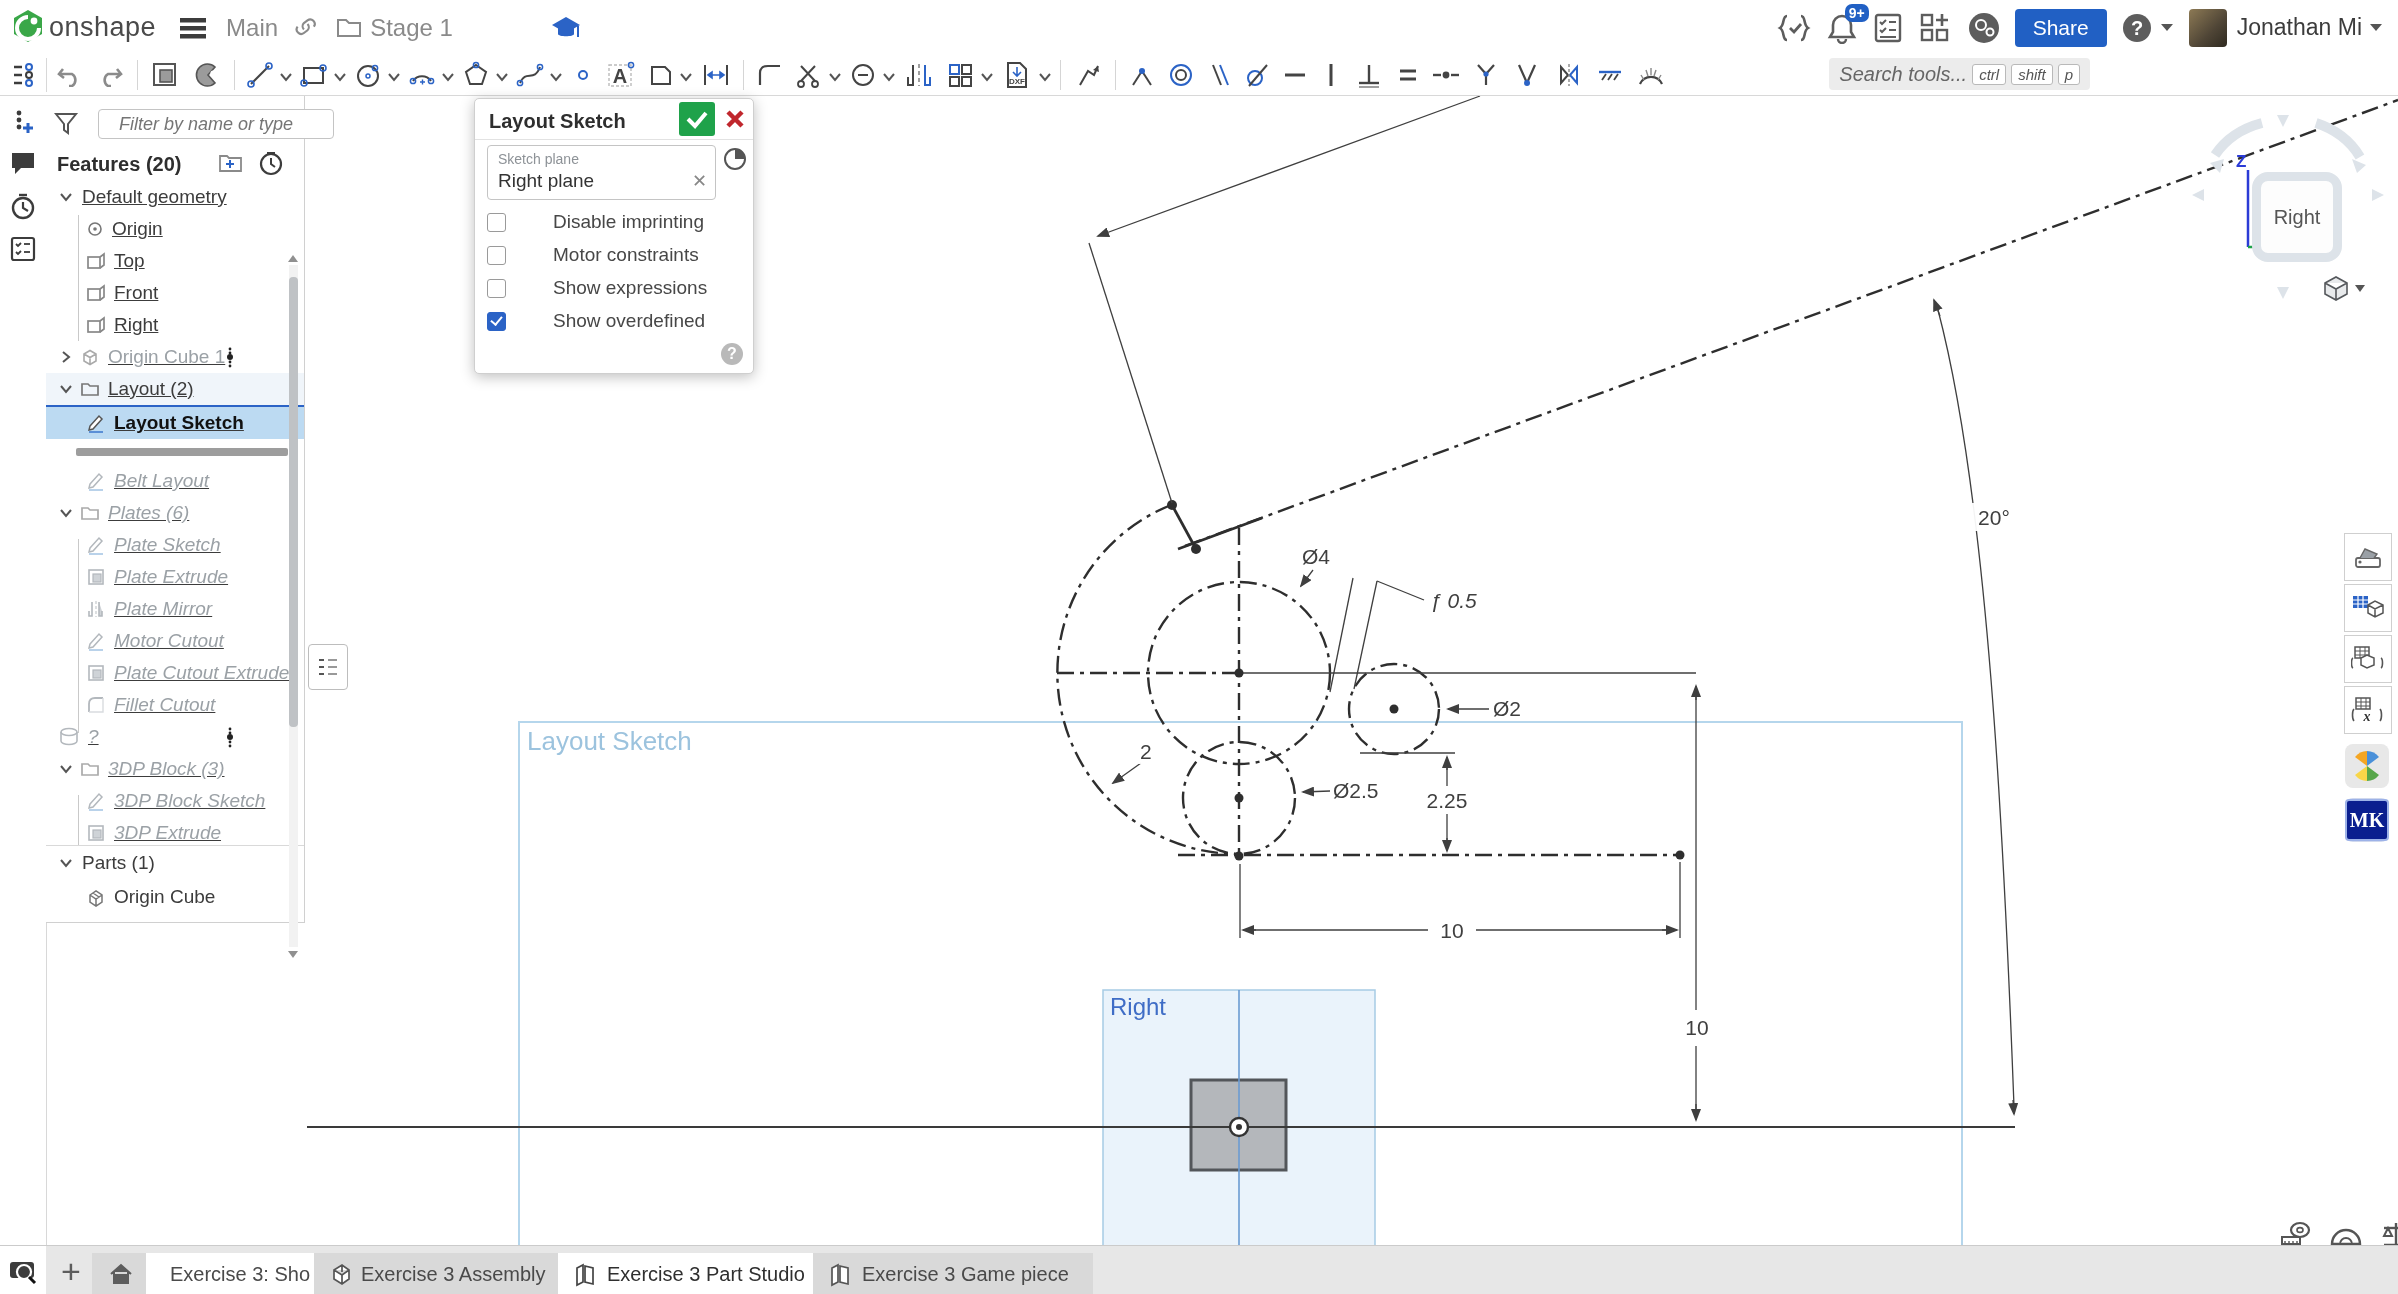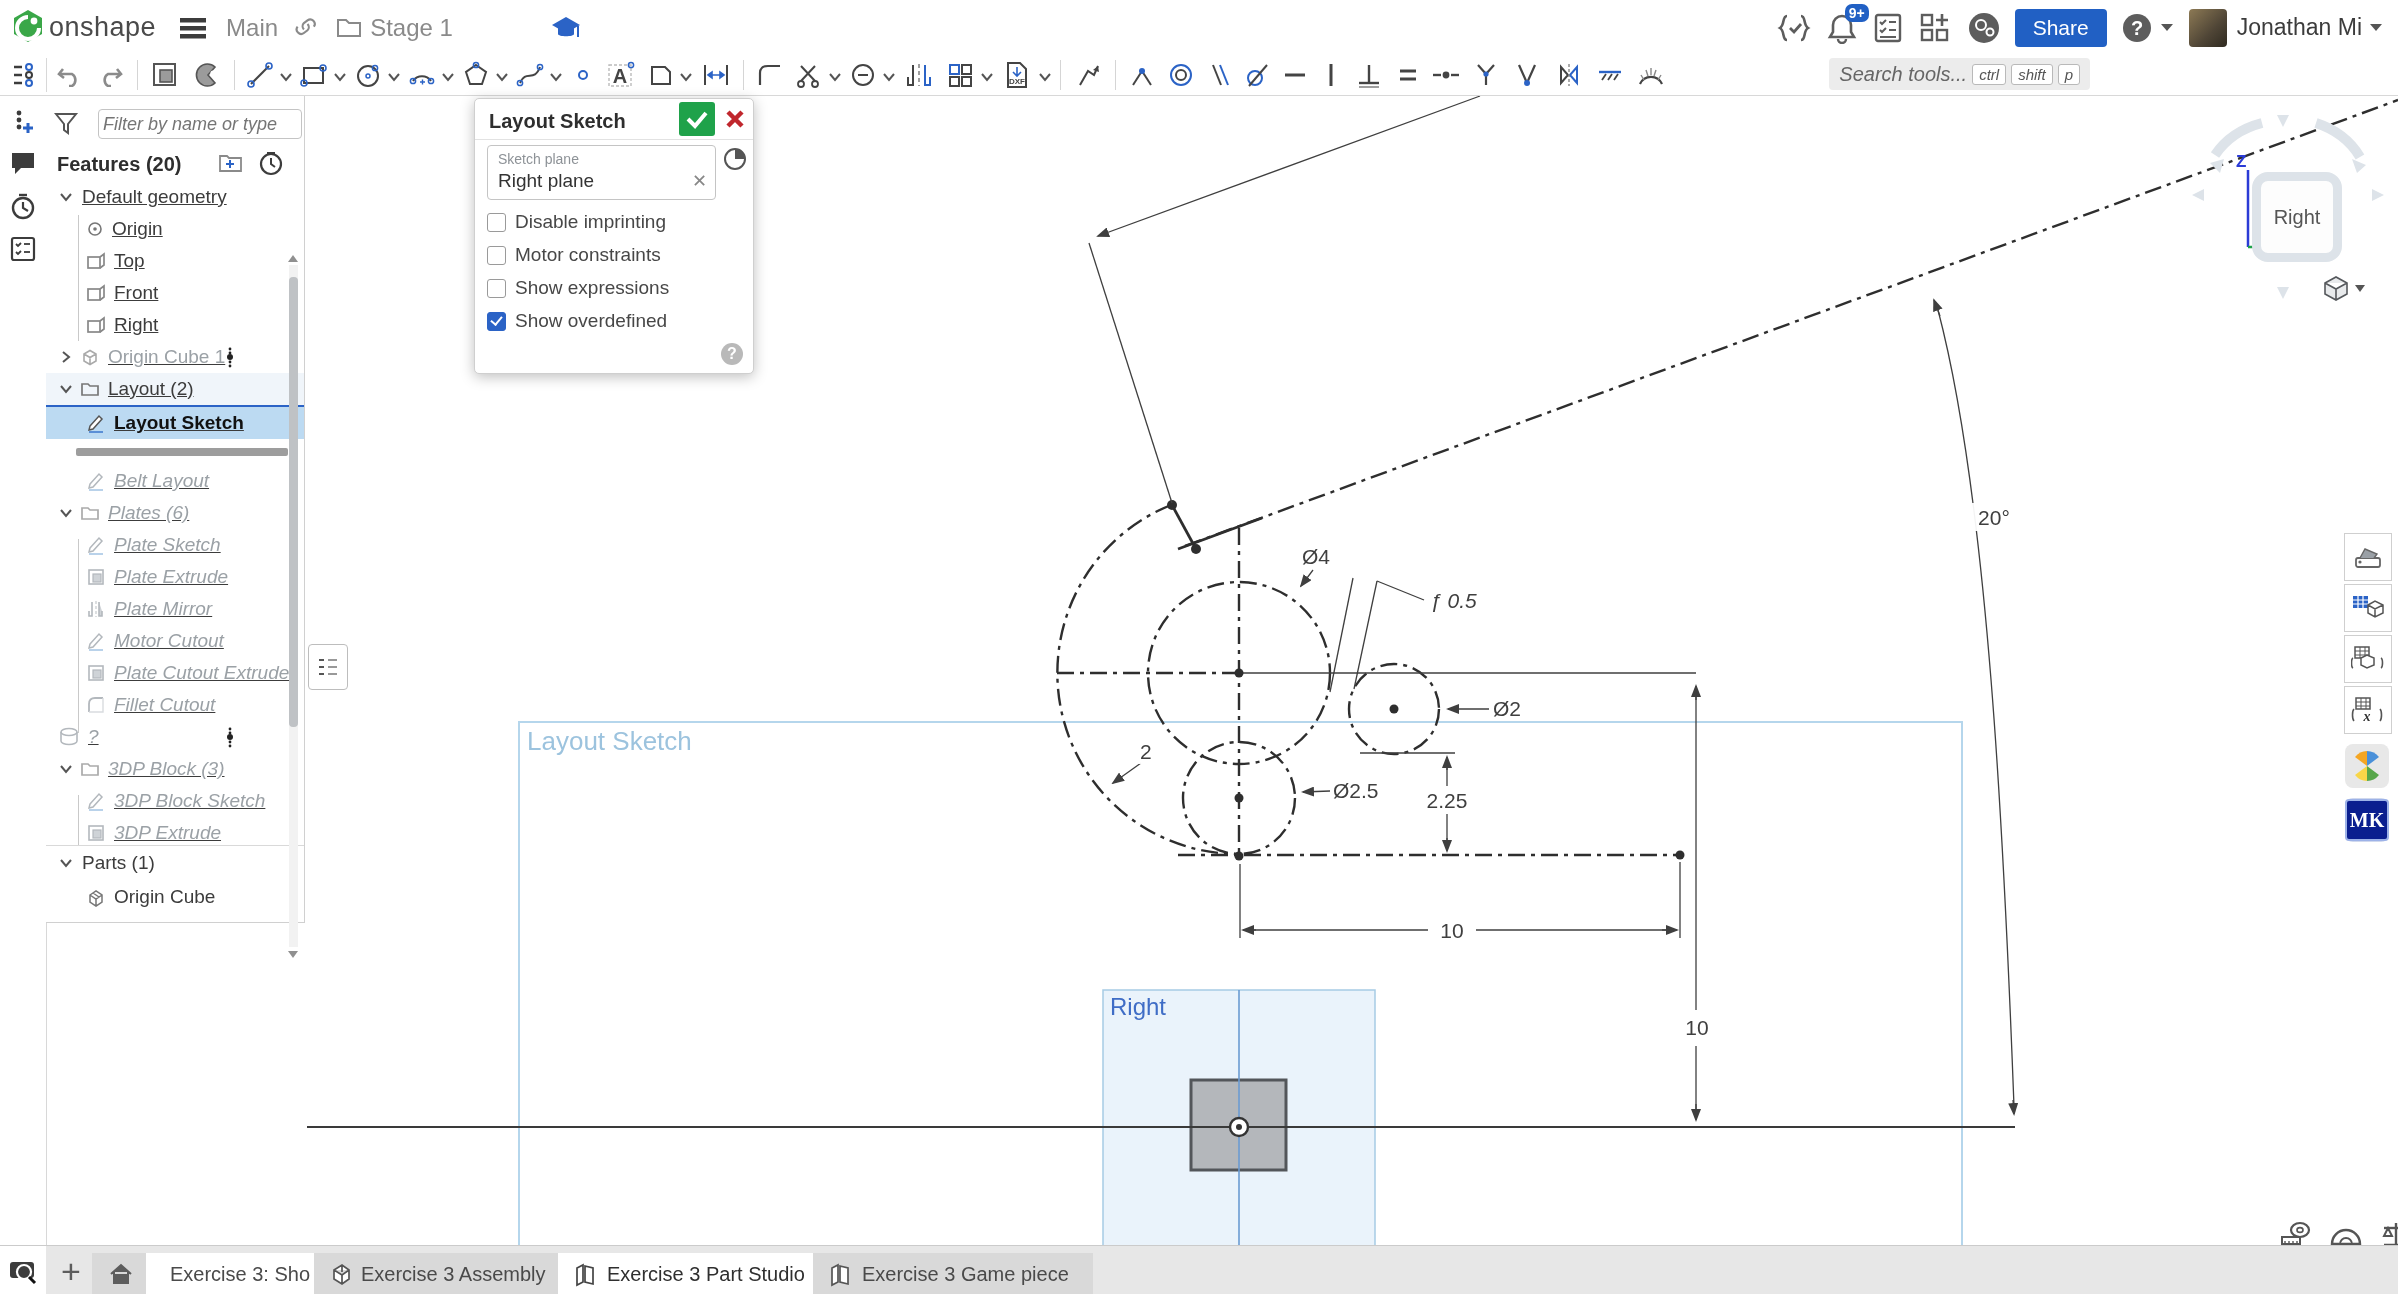--- a/index.html
+++ b/index.html
@@ -22,21 +22,21 @@
   .tcell{height:34px;display:flex;align-items:center;justify-content:center;flex:0 0 auto;}
   .tdivider{width:1px;height:30px;background:#d5d5d5;margin:0 6px;flex:0 0 auto;}
   .tcaret{width:14px;height:10px;flex:0 0 auto;margin:4px 2px 0 0;}
   #search-tools{position:absolute;right:308px;top:3px;height:32px;background:#ececec;border-radius:4px;display:flex;align-items:center;padding:0 10px;color:#666;font-size:20px;font-style:italic;}
   .kbd{background:#fff;border:1px solid #b9b9b9;border-radius:3px;font-size:15px;color:#555;padding:1px 6px;margin-left:5px;}
   
   #left-strip{left:0;top:95px;width:46px;height:1150px;background:#fff;border-right:1px solid #d8d8d8;z-index:30;}
   .strip-ic{position:absolute;left:9px;}
   
   #feature-panel{left:46px;top:95px;width:258px;height:827px;background:#fff;border-right:1px solid #d0d0d0;border-bottom:1px solid #d0d0d0;z-index:31;}
-  #filter-box{position:absolute;left:52px;top:14px;width:194px;height:28px;border:1px solid #c4c4c4;border-radius:4px;font-style:italic;font-size:18px;color:#8d9297;padding:0 4px;outline:none;font-family:"Liberation Sans",sans-serif;}
+  #filter-box{position:absolute;left:52px;top:14px;width:194px;height:28px;border:1px solid #c4c4c4;border-radius:4px;font-style:italic;font-size:18px;color:#8d9297;padding:0 20px;outline:none;font-family:"Liberation Sans",sans-serif;}
   #features-hdr{position:absolute;left:11px;top:58px;font-size:20px;font-weight:bold;color:#2e2e2e;}
   #rows{position:absolute;left:0;top:86px;width:258px;height:664px;overflow:hidden;text-decoration:underline;}
   .frow{display:flex;align-items:center;height:32px;padding-left:12px;font-size:19px;color:#3c3c3c;position:relative;}
   .frow .lbl{margin-left:8px;white-space:nowrap;}
   .child{padding-left:34px;}
   .sup{color:#9ba1a6;font-style:italic;}
   .greyed{color:#9ba1a6;}
   .selrow{background:#bcdaf2;border-top:2px solid #2b63c6;font-weight:bold;color:#111;}
   .fic{flex:0 0 auto;margin-left:6px;}
   .chev{flex:0 0 auto;}
@@ -53,21 +53,21 @@
   #dialog{left:474px;top:98px;width:278px;height:274px;background:#fff;border:1px solid #cfcfcf;border-radius:5px;
           box-shadow:0 3px 14px rgba(0,0,0,.25);z-index:50;}
   #dlg-title{position:absolute;left:14px;top:11px;font-size:20px;font-weight:bold;color:#2e2e2e;}
   #dlg-head{position:absolute;left:0;top:0;width:100%;height:40px;border-bottom:1px solid #e2e2e2;}
   #dlg-ok{position:absolute;left:204px;top:3px;width:36px;height:34px;background:#1fa24a;border-radius:3px;display:flex;align-items:center;justify-content:center;}
   #dlg-cancel{position:absolute;left:246px;top:6px;width:28px;height:28px;display:flex;align-items:center;justify-content:center;}
   #dlg-field{position:absolute;left:12px;top:46px;width:227px;height:53px;border:1px solid #c4c4c4;border-radius:4px;}
   #dlg-field .flab{position:absolute;left:10px;top:5px;font-size:14px;color:#8d9297;}
   #dlg-field .fval{position:absolute;left:10px;top:24px;font-size:19px;color:#333;}
   #dlg-field .fclear{position:absolute;right:8px;top:24px;font-size:18px;color:#888;}
-  .cbrow{position:absolute;left:12px;display:flex;align-items:center;font-size:19px;color:#474747;}
+  .cbrow{position:absolute;left:12px;display:flex;align-items:center;font-size:19px;color:#474747;gap:38px;}
   .cbox{width:17px;height:17px;border:1.5px solid #9a9a9a;border-radius:3px;margin-right:9px;background:#fff;position:relative;}
   .cbox.checked{background:#2b63c6;border-color:#2b63c6;}
   .cbox.checked:after{content:"";position:absolute;left:4.5px;top:1px;width:5px;height:9px;border:solid #fff;border-width:0 2.5px 2.5px 0;transform:rotate(40deg);}
   #dlg-help{position:absolute;right:10px;bottom:8px;width:22px;height:22px;border-radius:50%;background:#b9b9b9;color:#fff;font-size:16px;font-weight:bold;display:flex;align-items:center;justify-content:center;}
   
   #flyout-btn{left:308px;top:644px;width:38px;height:44px;background:#fff;border:1px solid #bdbdbd;border-radius:4px;z-index:20;display:flex;align-items:center;justify-content:center;}
   #viewcube{left:2180px;top:95px;width:218px;height:215px;z-index:5;}
   #vc-face{position:absolute;left:72px;top:77px;width:72px;height:72px;border:9px solid #dde3e9;border-radius:16px;display:flex;align-items:center;justify-content:center;font-size:20px;color:#555;background:#fdfdfd;}
   #right-dock{left:2344px;top:533px;width:48px;z-index:20;}
   .dock-box{width:46px;height:46px;background:#fff;border:1px solid #cfcfcf;margin-bottom:3px;display:flex;align-items:center;justify-content:center;}

